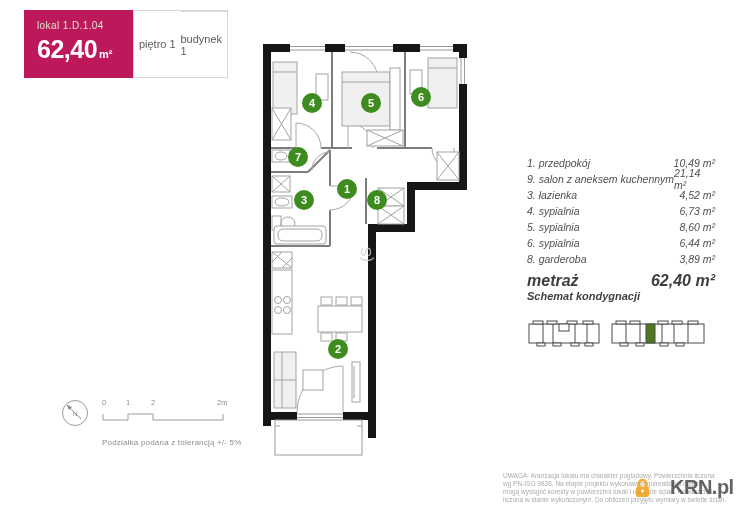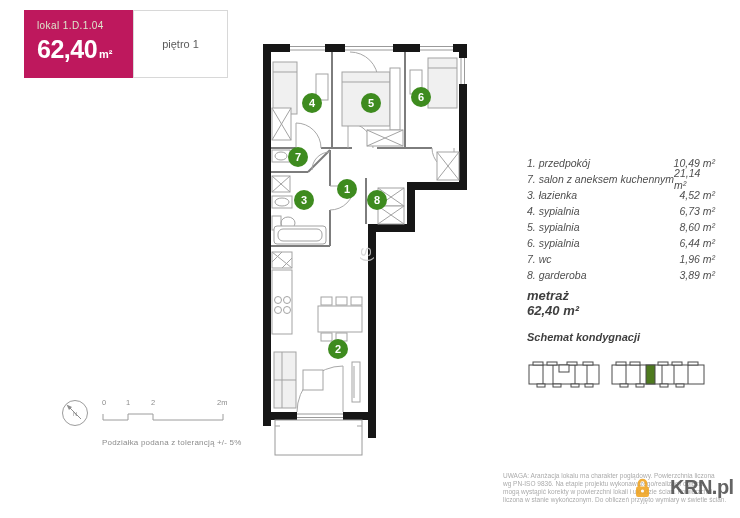--- a/index.html
+++ b/index.html
@@ -21,22 +21,22 @@
   .info-cell { flex:1; display:flex; align-items:center; justify-content:center;
     font-size:11px; color:#5a5a5a; }
   .info-cell + .info-cell { border-top:1px solid #d8d8d8; }
 
   
   .legend { position:absolute; left:527px; top:155px; width:188px;font-style:italic; }
   .legend-row { display:flex; justify-content:space-between; height:16px;
     align-items:center; font-size:10.5px; color:#4f4f4f; }
   .legend-row .a { white-space:nowrap; }
   .metraz-row { display:flex; justify-content:space-between; margin-top:5px;
-    font-size:13px; font-weight:bold; color:#3f3f3f;flex-direction:column; }
-  .schemat-title { margin-top:13px; font-size:11px; font-weight:bold; color:#3f3f3f; }
+    font-size:16px; font-weight:bold; color:#3f3f3f; }
+  .schemat-title { font-size:11px; font-weight:bold; color:#3f3f3f; }
   .buildings { margin-top:17px; display:flex; gap:9px; align-items:flex-end; }
 
   
   .compass { position:absolute; left:59px; top:397px; }
   .scalebar { position:absolute; left:102px; top:398px; width:150px; }
   .ticks { position:relative; height:10px; font-size:7.5px; color:#8d8d8d; }
   .ticks span { position:absolute; top:0; }
   .scale-note { margin-top:12px; font-size:8px; color:#8d8d8d; letter-spacing:.2px; }
 
   
@@ -58,20 +58,21 @@
       <div class="lokal-line">
         <span>lokal</span>
         <span>1.D.1.04</span>
       </div>
       <div class="area-line">
         <span class="area-big">62,40</span><span class="area-unit">m²</span>
       </div>
     </div>
     <div class="info-cells">
       <div class="info-cell">piętro 1</div>
+      <div class="info-cell">budynek 1</div>
     </div>
   </div>
 
   <svg style="position:absolute;left:250px;top:35px;" width="225" height="425" viewBox="250 35 225 425">
 
     <g fill="#161616">
       <rect x="263" y="44" width="27" height="8"></rect>
       <rect x="325" y="44" width="20" height="8"></rect>
       <rect x="393" y="44" width="27" height="8"></rect>
       <rect x="453" y="44" width="14" height="8"></rect>
@@ -254,42 +255,38 @@
         </g>
     </g>
   </svg>
 
   <div class="legend">
     <div class="legend-row">
         <span class="a">1. przedpokój</span>
         <span>10,49 m²</span>
       </div>
     <div class="legend-row">
-        <span class="a">7. salon z aneksem kuchennym</span>
+        <span class="a">9. salon z aneksem kuchennym</span>
         <span>21,14 m²</span>
       </div>
     <div class="legend-row">
         <span class="a">3. łazienka</span>
         <span>4,52 m²</span>
       </div>
     <div class="legend-row">
         <span class="a">4. sypialnia</span>
         <span>6,73 m²</span>
       </div>
     <div class="legend-row">
         <span class="a">5. sypialnia</span>
         <span>8,60 m²</span>
       </div>
     <div class="legend-row">
         <span class="a">6. sypialnia</span>
         <span>6,44 m²</span>
-      </div>
-    <div class="legend-row">
-        <span class="a">7. wc</span>
-        <span>1,96 m²</span>
       </div>
     <div class="legend-row">
         <span class="a">8. garderoba</span>
         <span>3,89 m²</span>
       </div>
 
     <div class="metraz-row">
       <span>metraż</span>
       <span>62,40 m²</span>
     </div>

